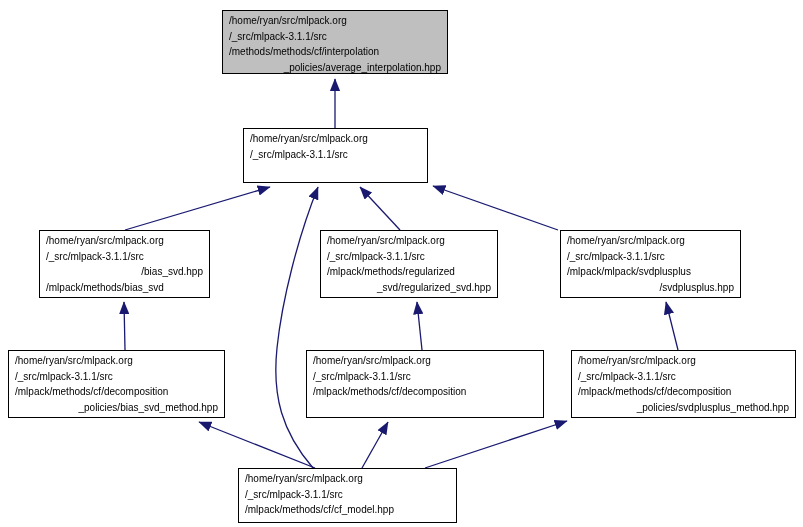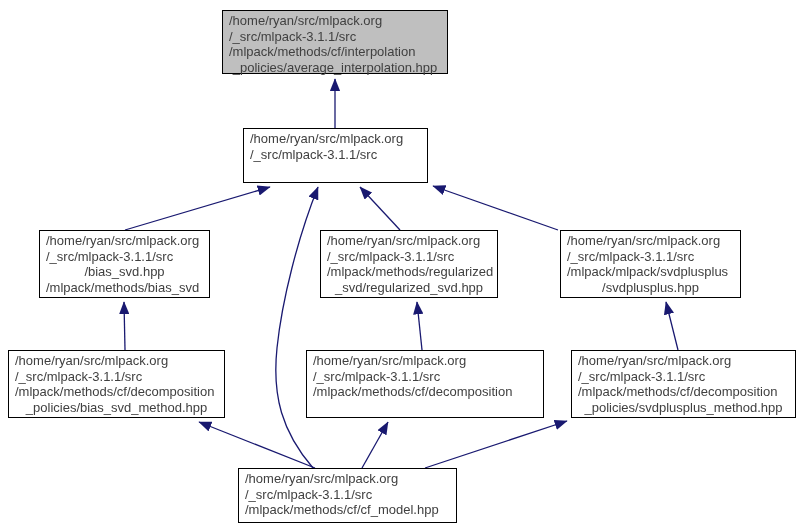--- a/index.html
+++ b/index.html
@@ -14,37 +14,37 @@
   #edges {
     position: absolute;
     left: 0; top: 0;
     width: 803px; height: 527px;
   }
   .node {
     position: absolute;
     box-sizing: border-box;
     background: #ffffff;
     border: 1px solid #000000;
-    color: #404040;
-    font-size: 13px;
+    color: #000000;
+    font-size: 10px;
     line-height: 15.5px;
     padding: 2px 0;
     white-space: nowrap;
     cursor: pointer;
   }
   .node.current {
     background: #bfbfbf;
     cursor: default;
   }
   .node .ln {
     display: block;
     padding: 0 6px;
     text-align: left;
   }
-  .node .ln.c { text-align: center; }
+  .node .ln.c { text-align: right; }
 
   
   #n-interp       { left: 222px; top:  10px; width: 226px; height: 64px; }
   #n-cf           { left: 243px; top: 128px; width: 185px; height: 55px; }
   #n-bias-svd     { left:  39px; top: 230px; width: 171px; height: 68px; }
   #n-reg-svd      { left: 320px; top: 230px; width: 178px; height: 68px; }
   #n-svdpp        { left: 560px; top: 230px; width: 181px; height: 68px; }
   #n-bias-method  { left:   8px; top: 350px; width: 217px; height: 68px; }
   #n-reg-method   { left: 306px; top: 350px; width: 238px; height: 68px; }
   #n-svdpp-method { left: 571px; top: 350px; width: 225px; height: 68px; }
@@ -76,21 +76,21 @@
     <path class="edge" marker-end="url(#arrow)" d="M422,350 L417,302"></path>
     <path class="edge" marker-end="url(#arrow)" d="M678,350 L666,302"></path>
     <path class="edge" marker-end="url(#arrow)" d="M315,468 L199,422"></path>
     <path class="edge" marker-end="url(#arrow)" d="M362,468 L388,422"></path>
     <path class="edge" marker-end="url(#arrow)" d="M425,468 L567,421"></path>
   </svg>
 
   <div id="n-interp" class="node current">
     <span class="ln">/home/ryan/src/mlpack.org</span>
     <span class="ln">/_src/mlpack-3.1.1/src</span>
-    <span class="ln">/mlpack/methods/cf/interpolation</span>
+    <span class="ln">/methods/methods/cf/interpolation</span>
     <span class="ln c">_policies/average_interpolation.hpp</span>
   </div>
 
   <div id="n-cf" class="node">
     <span class="ln">/home/ryan/src/mlpack.org</span>
     <span class="ln">/_src/mlpack-3.1.1/src</span>
   </div>
 
   <div id="n-bias-svd" class="node">
     <span class="ln">/home/ryan/src/mlpack.org</span>

